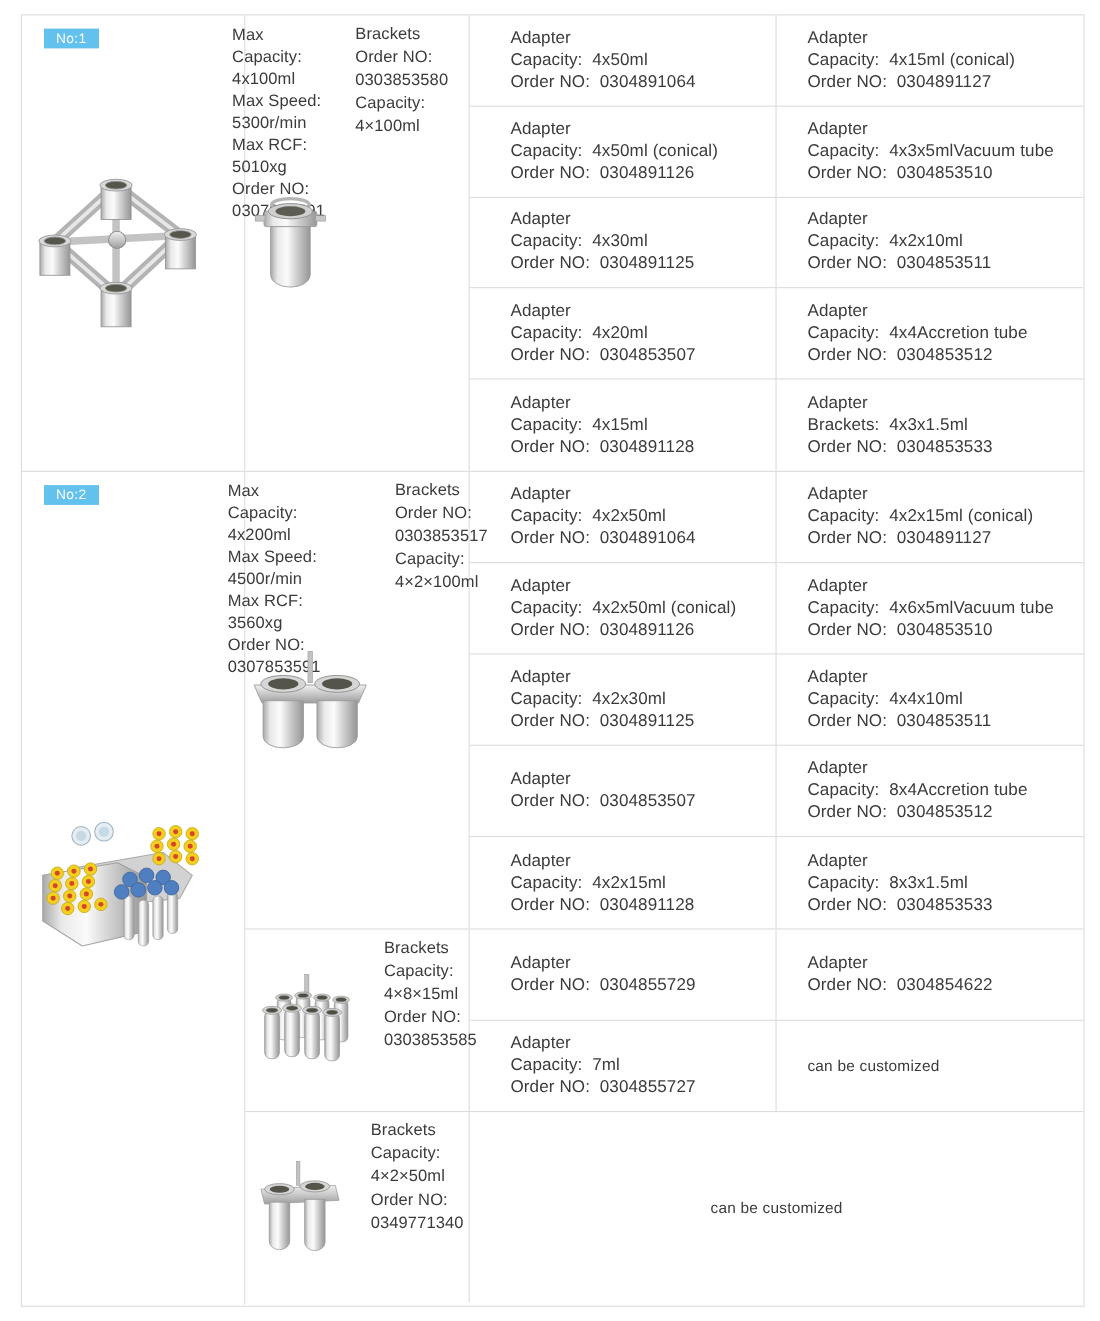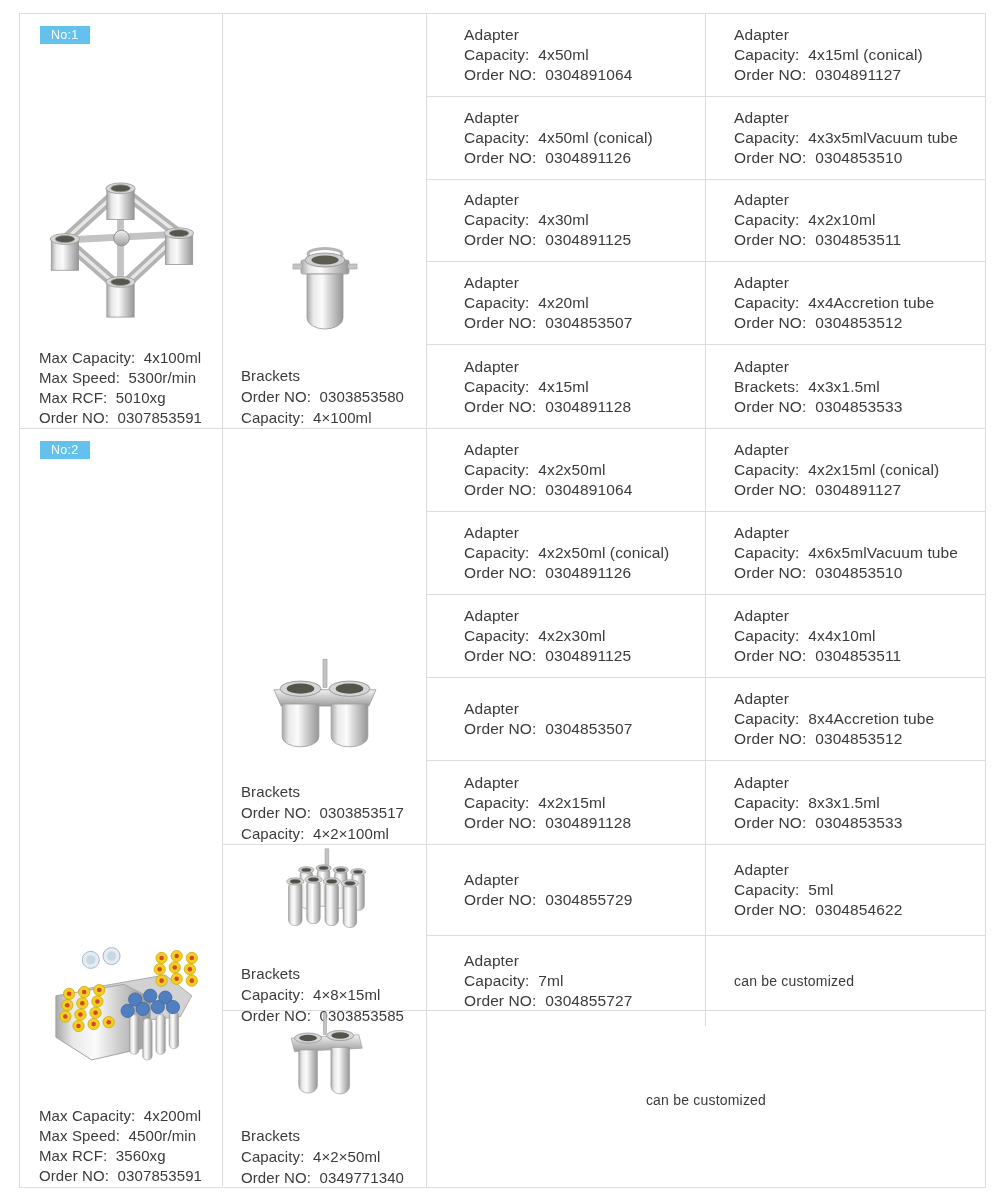--- a/index.html
+++ b/index.html
@@ -22,21 +22,21 @@
   .row1{display:grid;grid-template-columns:203px 204px 1fr;height:415px;border-bottom:1px solid var(--border)}
   .row2{display:grid;grid-template-columns:203px 1fr;height:757px}
   .row2-right{display:flex;flex-direction:column}
   .subrow{display:grid;grid-template-columns:204px 1fr}
   .subA{height:416px;border-bottom:1px solid var(--border)}
   .subB{height:166px;border-bottom:1px solid var(--border)}
   .subC{height:173px}
   
   .cell{border-right:1px solid var(--border);position:relative}
   .rotor-cell,.bracket-cell{
-    display:flex;flex-direction:column;align-items:center;justify-content:flex-end;gap:20px;
+    display:flex;flex-direction:row;align-items:center;justify-content:flex-start;
   }
   .badge{
     position:absolute;left:20px;top:12px;
     background:var(--badge);color:#fff;
     font-size:12.5px;line-height:16px;padding:1px 11px;letter-spacing:.3px;
   }
   .specs{align-self:flex-start;padding-left:19px;margin-top:8px}
   .spec-line{font-size:15px;line-height:20px;white-space:pre-wrap;letter-spacing:.1px}
   .bracket-text{align-self:flex-start;padding-left:18px;margin-top:6px}
   .bracket-text .spec-line{line-height:21px}
@@ -398,21 +398,20 @@
           </div>
         </div>
 
         <div class="adapter-grid grid2">
           <div class="acell colL">
             <div class="aline">Adapter</div>
             <div class="aline">Order NO:  0304855729</div>
           </div>
           <div class="acell colR">
             <div class="aline">Adapter</div>
-            <div class="aline">Capacity:  5ml</div>
             <div class="aline">Order NO:  0304854622</div>
           </div>
           <div class="acell colL">
             <div class="aline">Adapter</div>
             <div class="aline">Capacity:  7ml</div>
             <div class="aline">Order NO:  0304855727</div>
           </div>
           <div class="acell colR">
             <div class="aline custom-text">can be customized</div>
           </div>

